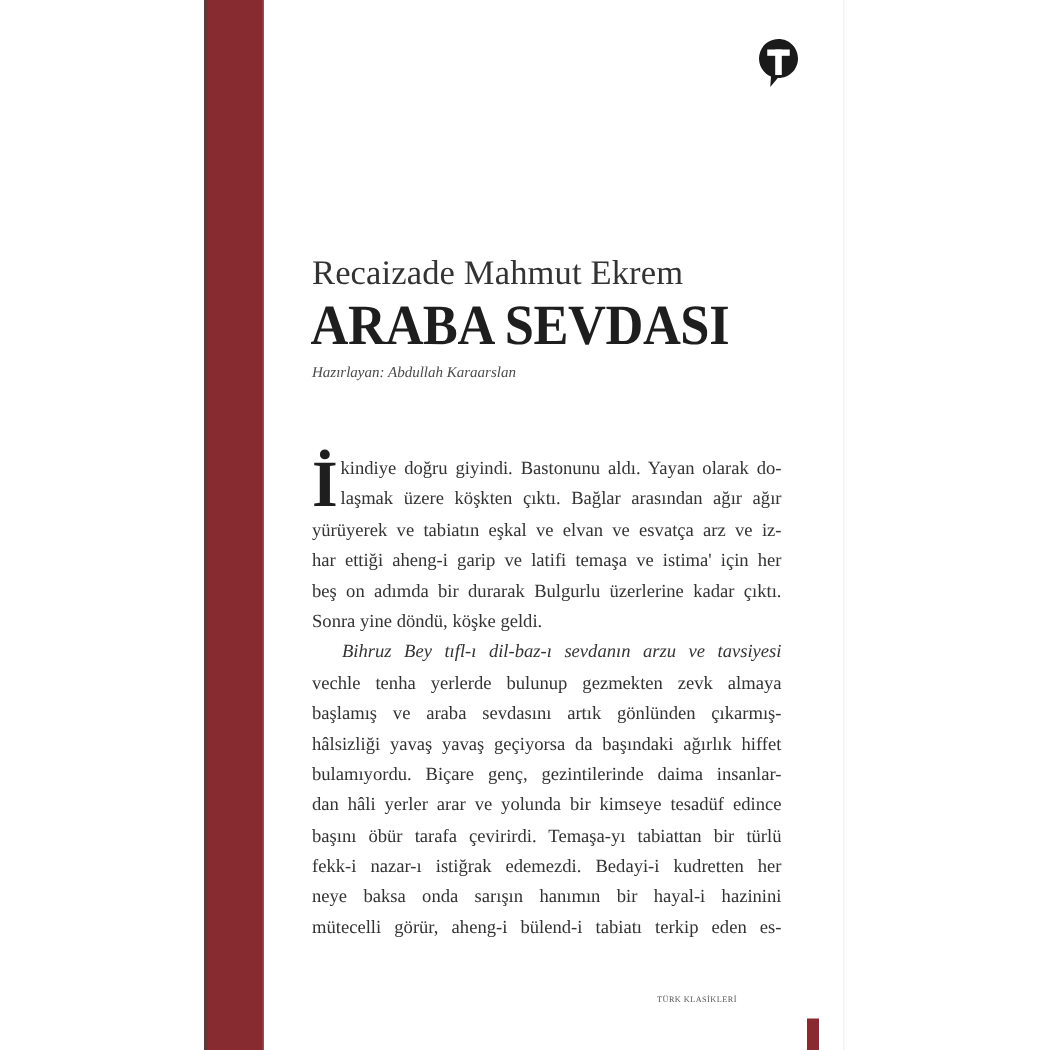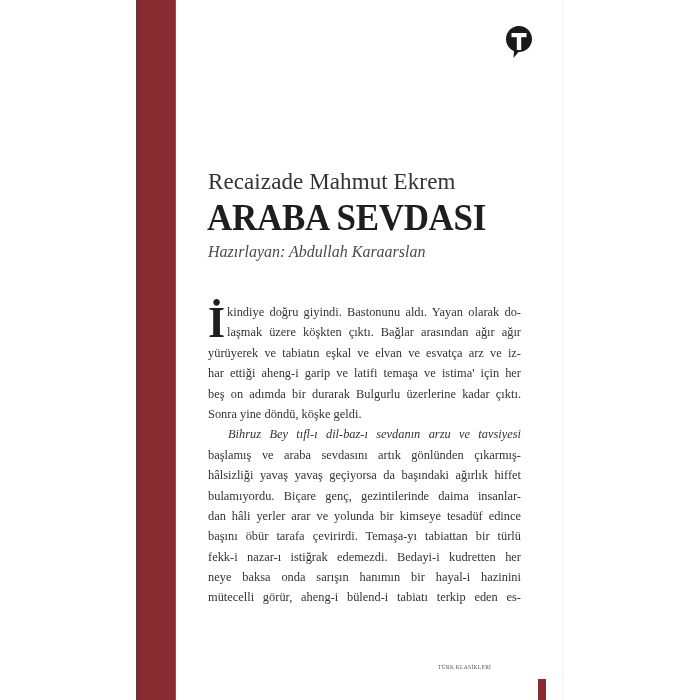--- a/index.html
+++ b/index.html
@@ -59,21 +59,21 @@
       color: #1e1e1e;
       white-space: nowrap;
       line-height: 42px;
       transform: scaleX(0.92);
       transform-origin: left top;
     }
     .editor {
       position: absolute;
       left: 208px;
       top: 243px;
-      font-size: 16px;
+      font-size: 10px;
       font-style: italic;
       color: #4a4a4a;
       white-space: nowrap;
     }
     .body-text {
       position: absolute;
       left: 208px;
       top: 302px;
       width: 313px;
       font-size: 12.4px;
@@ -151,20 +151,21 @@
 
 <div class="body-text">
   <span class="drop-cap">İ</span>
   <p class="drop-cap-line">kindiye doğru giyindi. Bastonunu aldı. Yayan olarak do-</p>
   <p class="drop-cap-line">laşmak üzere köşkten çıktı. Bağlar arasından ağır ağır</p>
   <p>yürüyerek ve tabiatın eşkal ve elvan ve esvatça arz ve iz-</p>
   <p>har ettiği aheng-i garip ve latifi temaşa ve istima' için her</p>
   <p>beş on adımda bir durarak Bulgurlu üzerlerine kadar çıktı.</p>
   <p class="last">Sonra yine döndü, köşke geldi.</p>
   <p class="indent">Bihruz Bey tıfl-ı dil-baz-ı sevdanın arzu ve tavsiyesi</p>
+  <p>vechle tenha yerlerde bulunup gezmekten zevk almaya</p>
   <p>başlamış ve araba sevdasını artık gönlünden çıkarmış-</p>
   <p>hâlsizliği yavaş yavaş geçiyorsa da başındaki ağırlık hiffet</p>
   <p>bulamıyordu. Biçare genç, gezintilerinde daima insanlar-</p>
   <p>dan hâli yerler arar ve yolunda bir kimseye tesadüf edince</p>
   <p>başını öbür tarafa çevirirdi. Temaşa-yı tabiattan bir türlü</p>
   <p>fekk-i nazar-ı istiğrak edemezdi. Bedayi-i kudretten her</p>
   <p>neye baksa onda sarışın hanımın bir hayal-i hazinini</p>
   <p>mütecelli görür, aheng-i bülend-i tabiatı terkip eden es-</p>
 </div>
 

